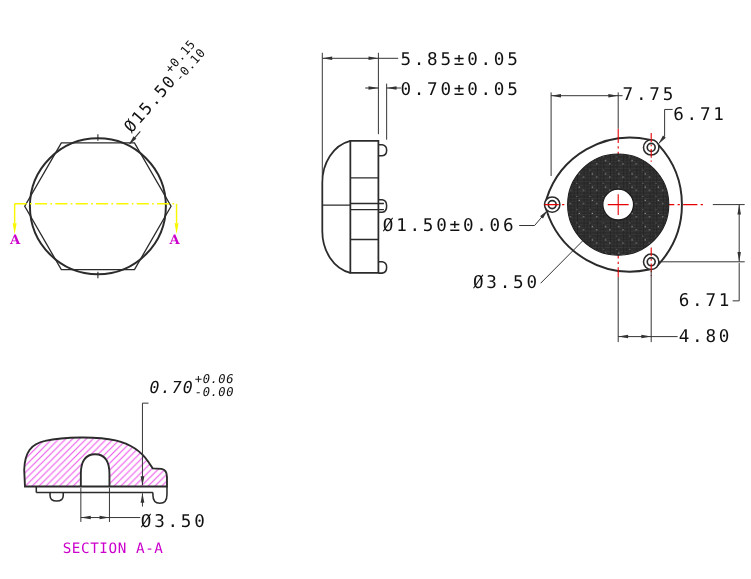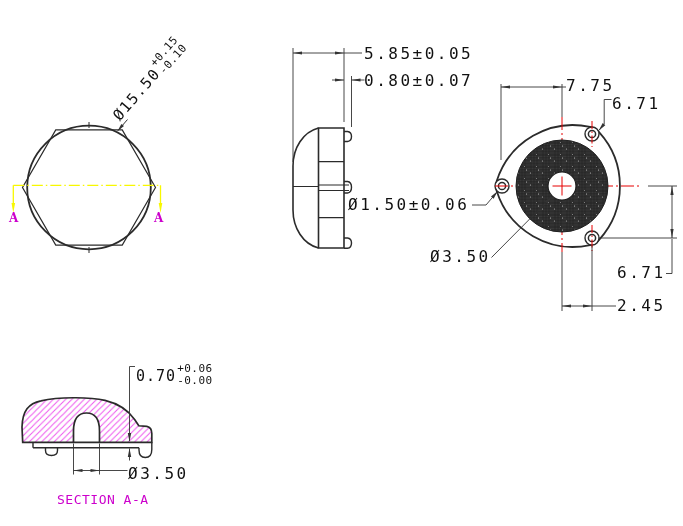--- a/index.html
+++ b/index.html
@@ -149,30 +149,30 @@
           <div>+0.15</div>
           <div>-0.10</div>
         </span>
       </span>
 </div>
 
 <div class="sec-marker" style="left:9px;top:211px;">A</div>
 <div class="sec-marker" style="left:154px;top:211px;">A</div>
 
 <div class="dim" style="left:364px;top:46px;">5.85±0.05</div>
-<div class="dim" style="left:364px;top:73px;">0.80±0.07</div>
+<div class="dim" style="left:364px;top:73px;">0.70±0.05</div>
 
 <div class="dim" style="left:566px;top:78px;">7.75</div>
 <div class="dim" style="left:612px;top:96px;">6.71</div>
 <div class="dim" style="left:348px;top:197px;">Ø1.50±0.06</div>
 <div class="dim" style="left:430px;top:249px;">Ø3.50</div>
 <div class="dim" style="left:617px;top:265px;">6.71</div>
-<div class="dim" style="left:617px;top:298px;">2.45</div>
+<div class="dim" style="left:617px;top:298px;">4.80</div>
 
-<div class="dim-sm" style="left:136px;top:365px;">
+<div class="dim-sm" style="left:136px;top:341px;font-style:italic;">
   <span class="dimgroup">
         <span>0.70</span>
         <span class="tolstack">
           <div>+0.06</div>
           <div>-0.00</div>
         </span>
       </span>
 </div>
 <div class="dim" style="left:128px;top:466px;">Ø3.50</div>
 <div class="sec-label" style="left:57px;top:492px;">SECTION A-A</div>

